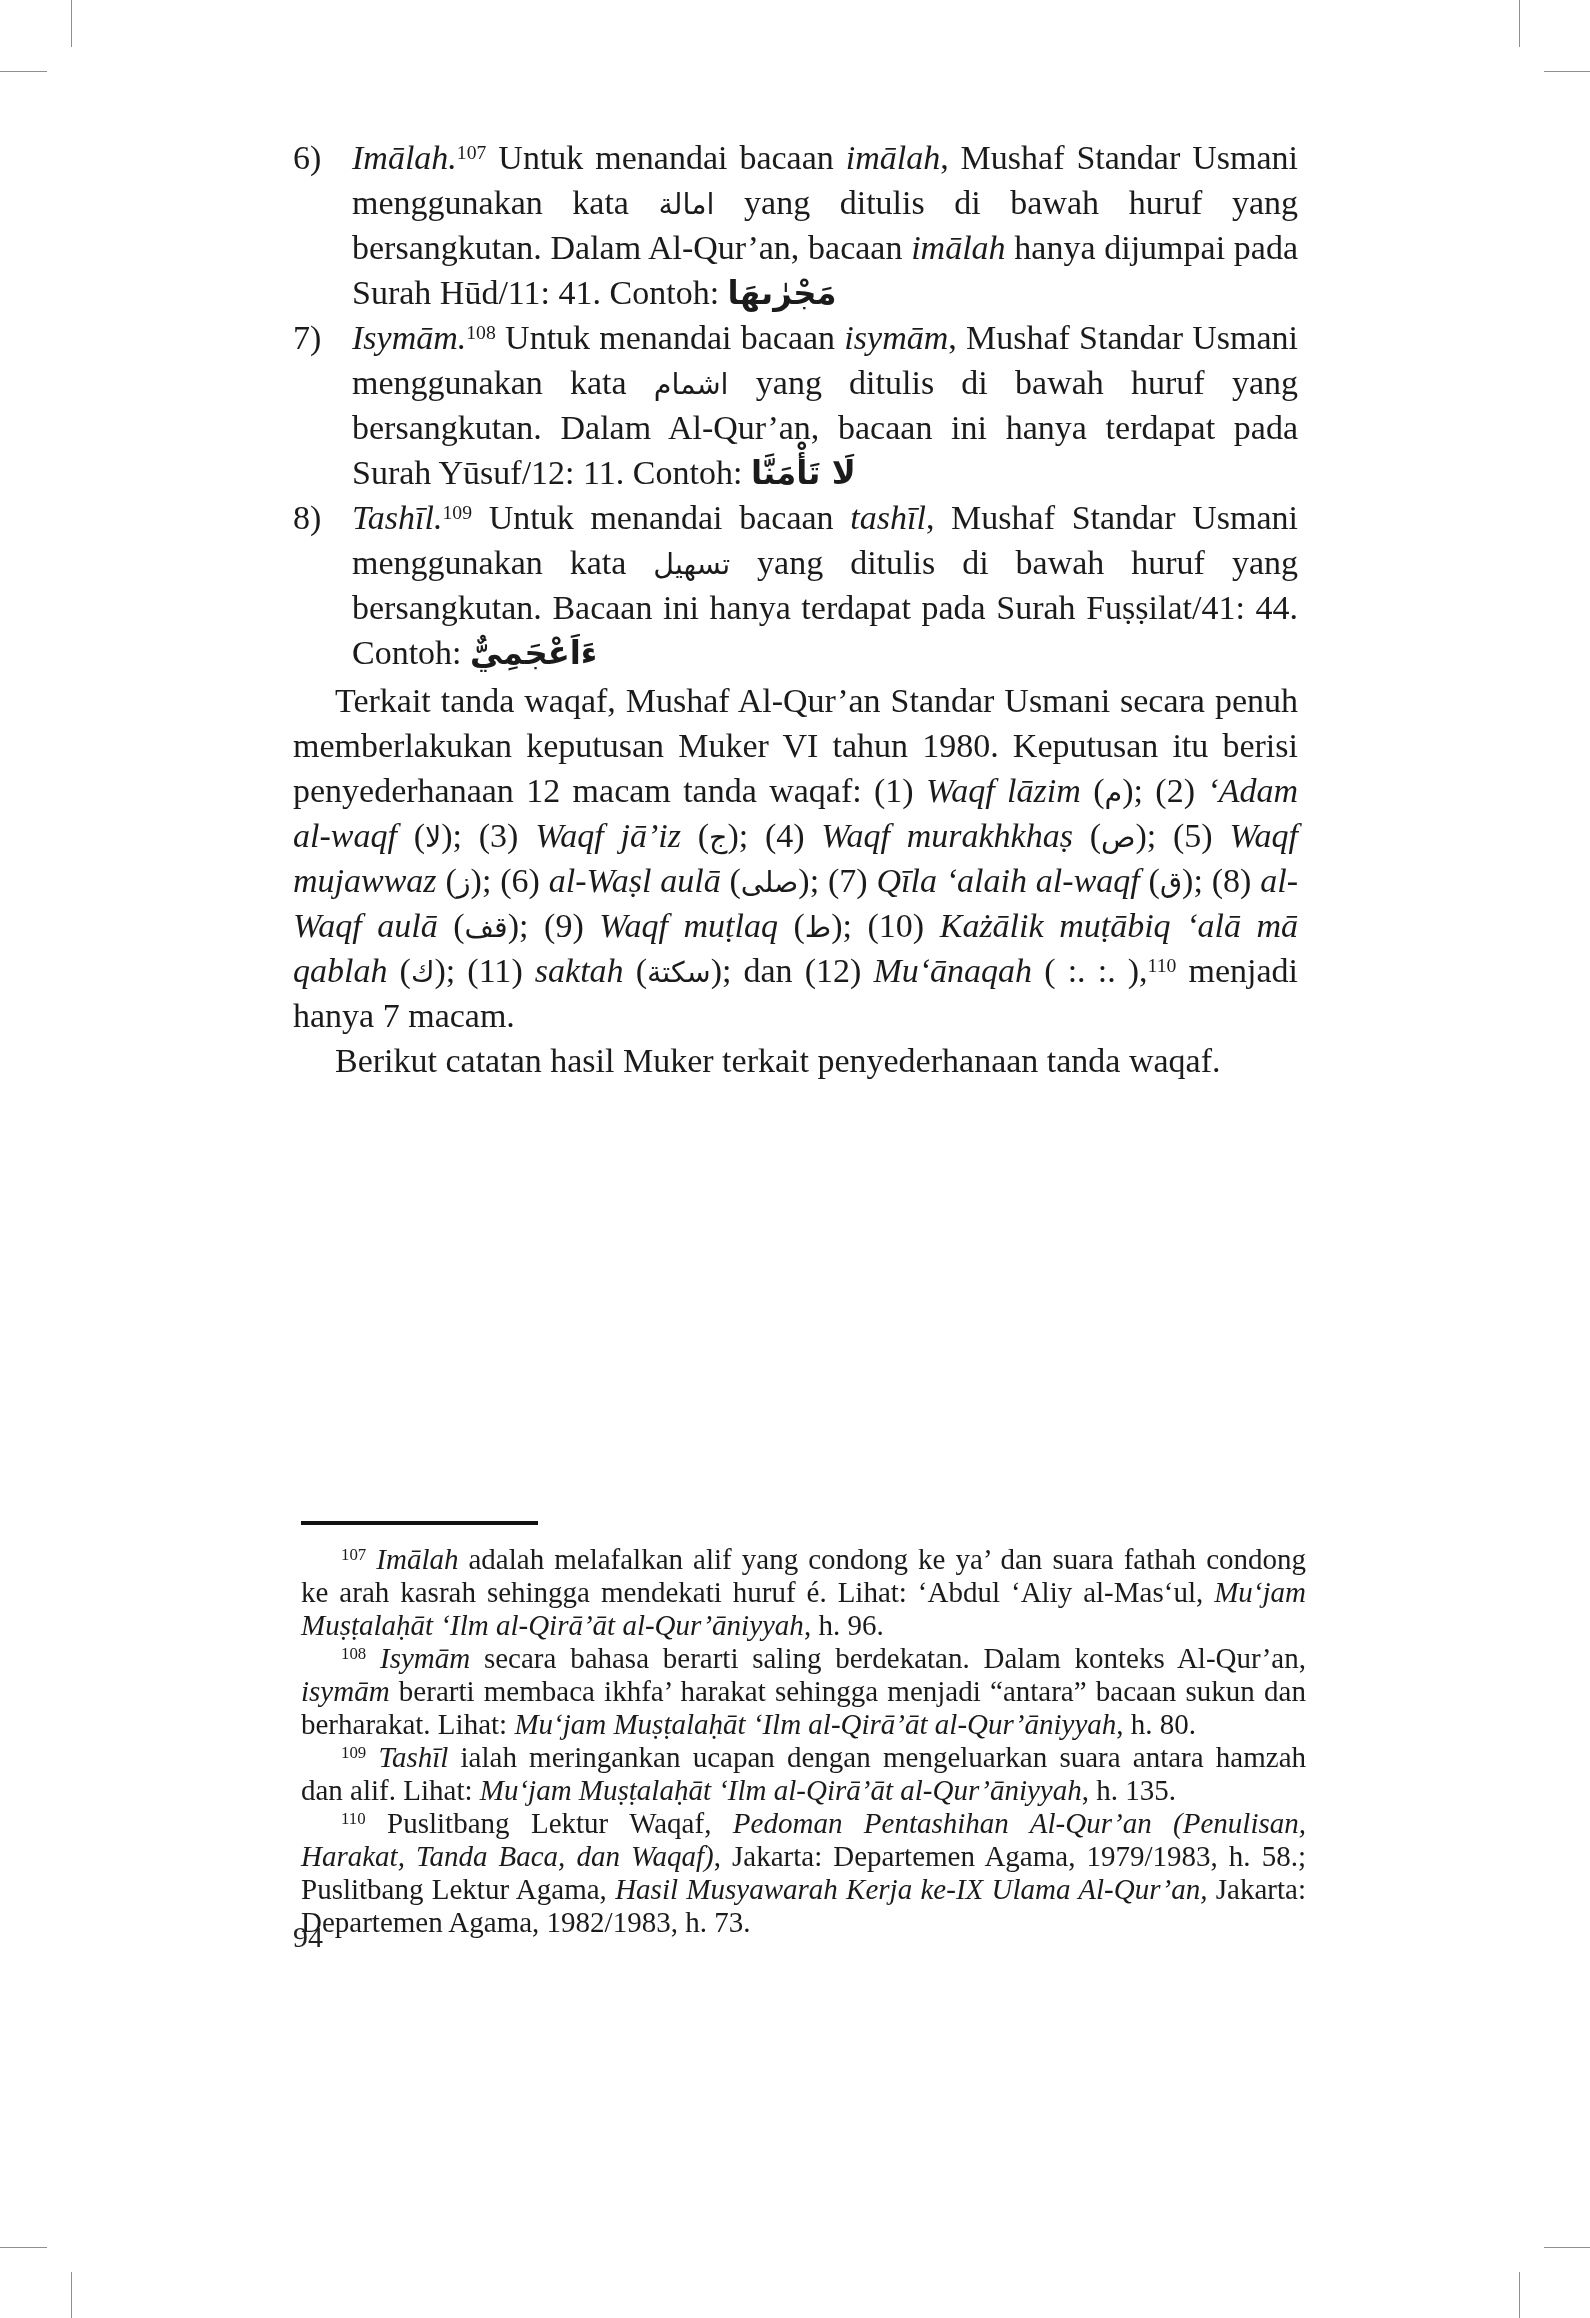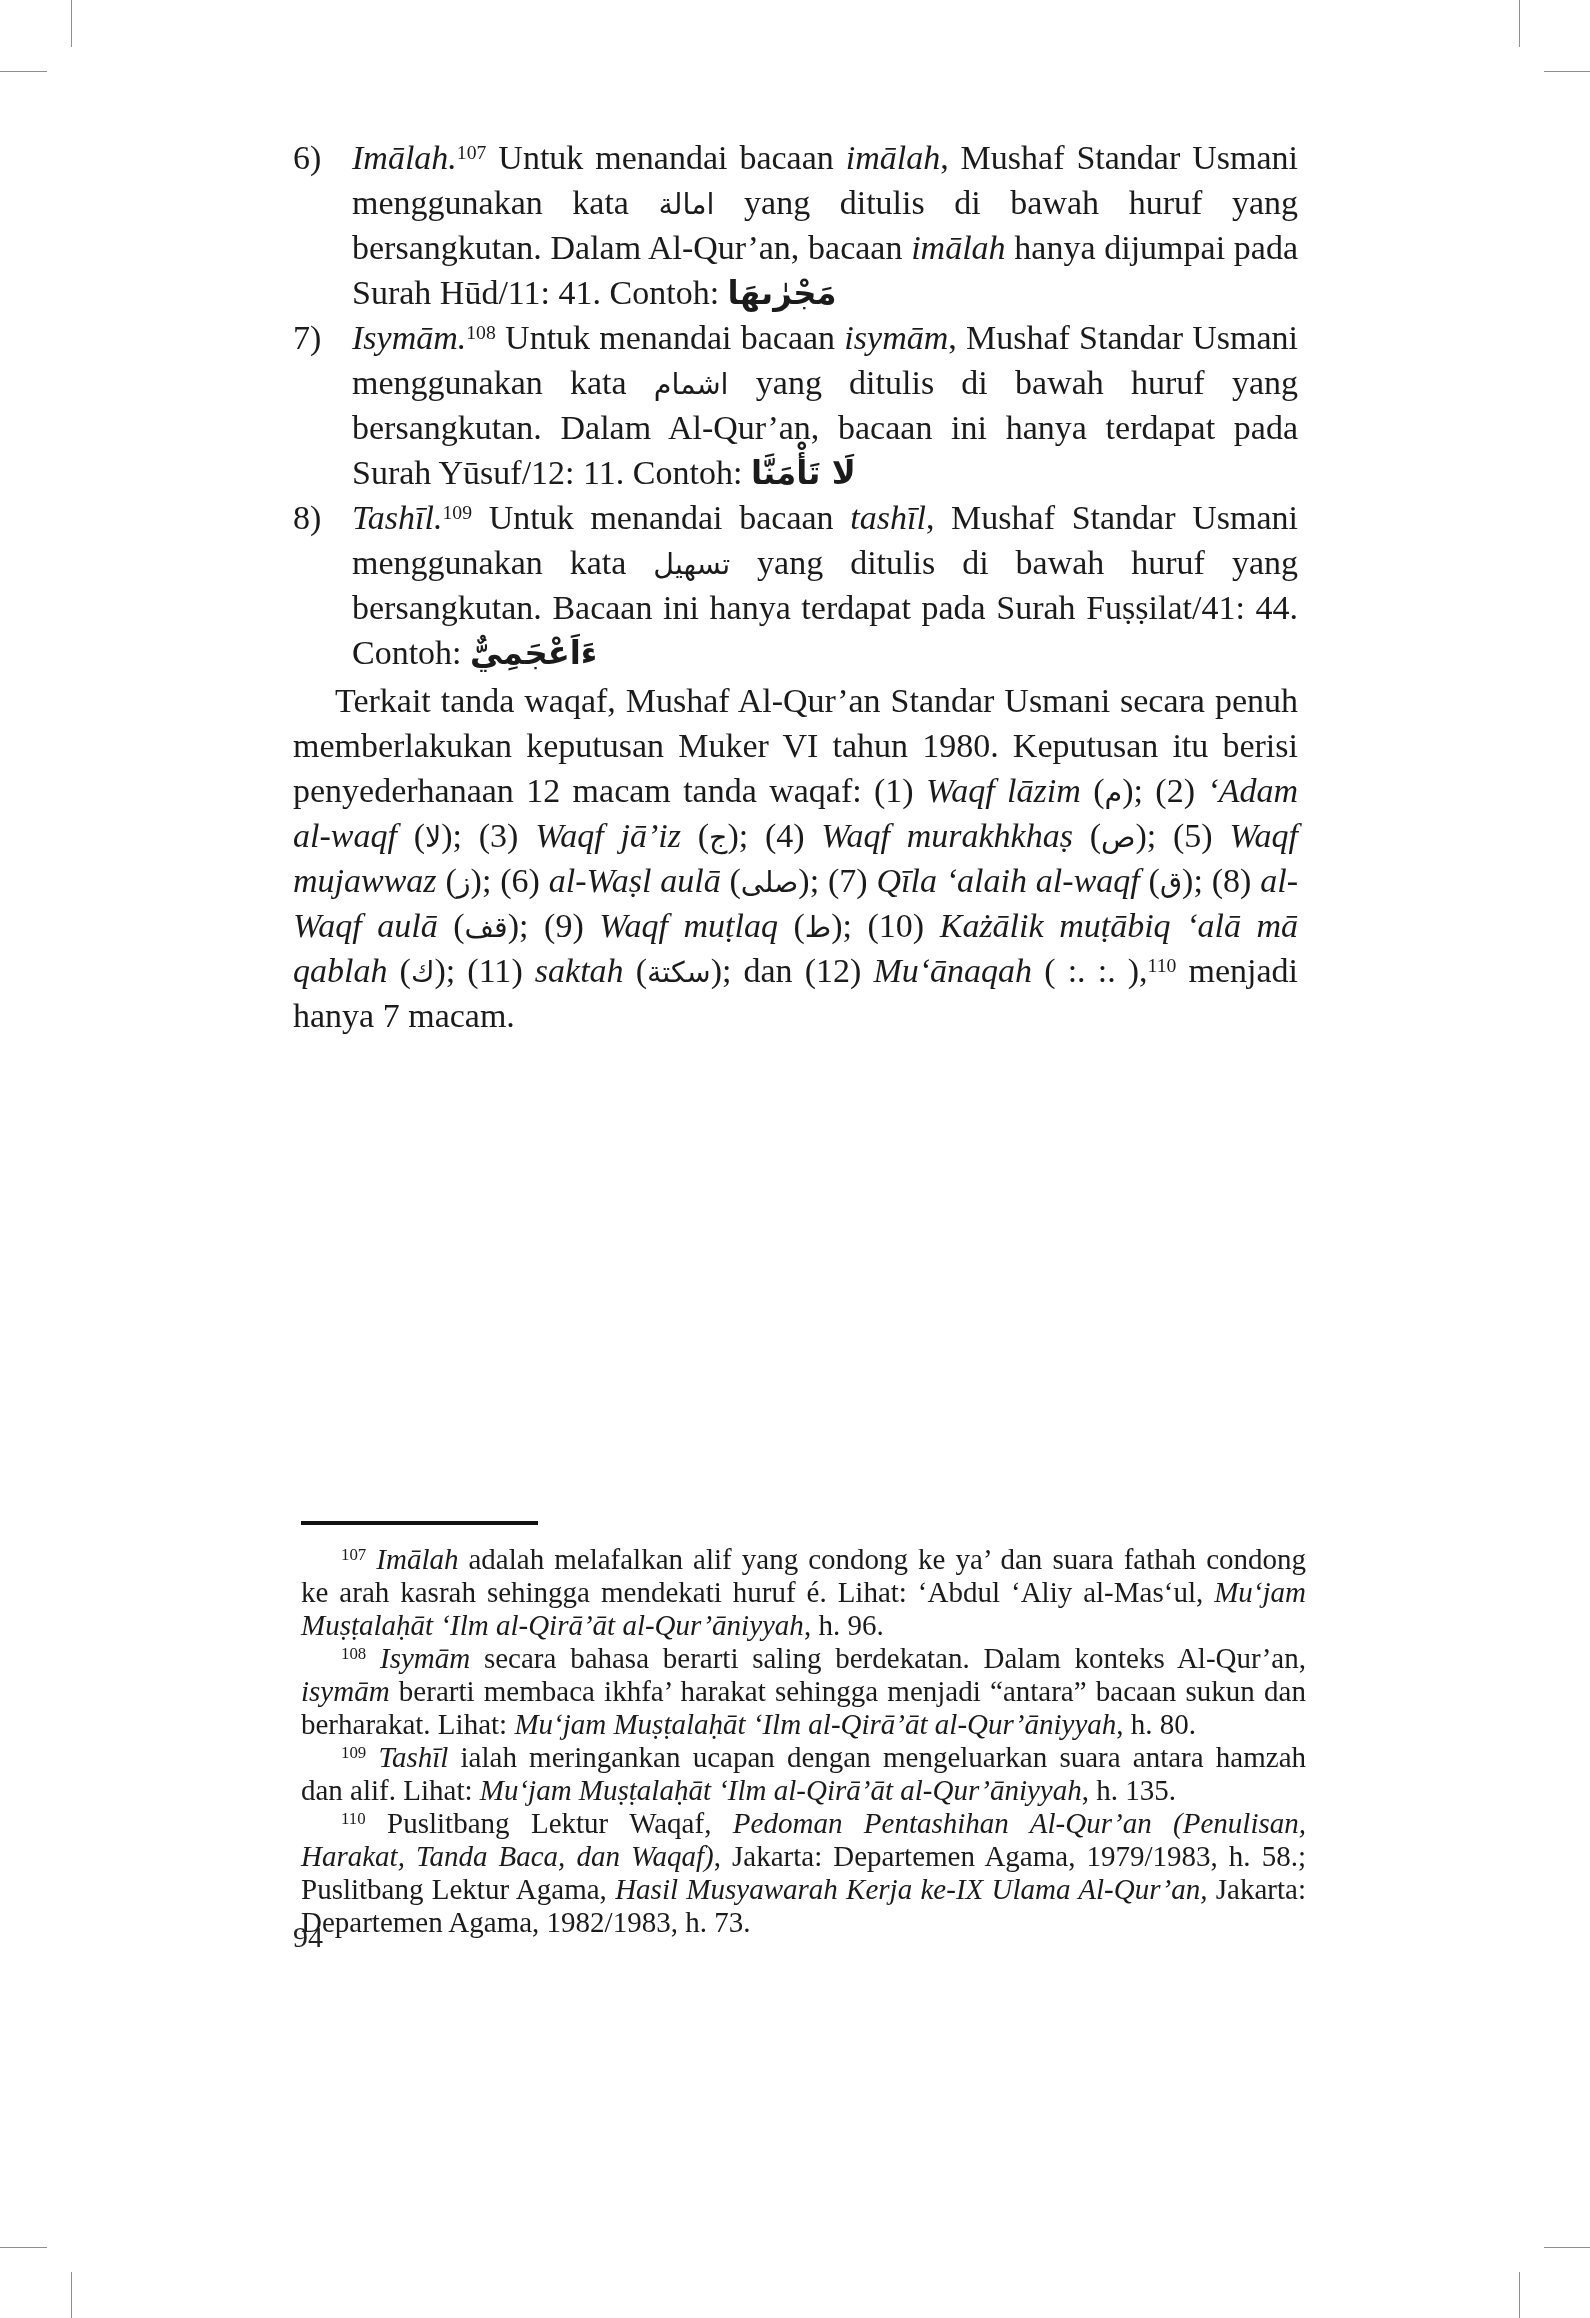--- a/index.html
+++ b/index.html
@@ -77,20 +77,21 @@
       <span class="item-num">7)</span>
       <div class="item-text"><span class="run-i">Isymām.</span><sup>108</sup><span> Untuk menandai bacaan </span><span class="run-i">isymām</span><span>, Mushaf Standar Usmani menggunakan kata </span><span class="run-ar">اشمام</span><span> yang ditulis di bawah huruf yang bersangkutan. Dalam Al-Qur’an, bacaan ini hanya terdapat pada Surah Yūsuf/12: 11. Contoh: </span><span class="run-arx">لَا تَأْمَنَّا</span></div>
     </div>
 
     <div class="list-item">
       <span class="item-num">8)</span>
       <div class="item-text"><span class="run-i">Tashīl.</span><sup>109</sup><span> Untuk menandai bacaan </span><span class="run-i">tashīl</span><span>, Mushaf Standar Usmani menggunakan kata </span><span class="run-ar">تسهيل</span><span> yang ditulis di bawah huruf yang bersangkutan. Bacaan ini hanya terdapat pada Surah Fuṣṣilat/41: 44. Contoh: </span><span class="run-arx">ءَاَعْجَمِيٌّ</span></div>
     </div>
 
     <p class="para first"><span>Terkait tanda waqaf, Mushaf Al-Qur’an Standar Usmani secara penuh memberlakukan keputusan Muker VI tahun 1980. Keputusan itu berisi penyederhanaan 12 macam tanda waqaf: (1) </span><span class="run-i">Waqf lāzim</span><span> (</span><span class="run-ar">م</span><span>); (2) </span><span class="run-i">‘Adam al-waqf</span><span> (</span><span class="run-ar">لا</span><span>); (3) </span><span class="run-i">Waqf jā’iz</span><span> (</span><span class="run-ar">ج</span><span>); (4) </span><span class="run-i">Waqf murakhkhaṣ</span><span> (</span><span class="run-ar">ص</span><span>); (5) </span><span class="run-i">Waqf mujawwaz</span><span> (</span><span class="run-ar">ز</span><span>); (6) </span><span class="run-i">al-Waṣl aulā</span><span> (</span><span class="run-ar">صلى</span><span>); (7) </span><span class="run-i">Qīla ‘alaih al-waqf</span><span> (</span><span class="run-ar">ق</span><span>); (8) </span><span class="run-i">al-Waqf aulā</span><span> (</span><span class="run-ar">قف</span><span>); (9) </span><span class="run-i">Waqf muṭlaq</span><span> (</span><span class="run-ar">ط</span><span>); (10) </span><span class="run-i">Każālik muṭābiq ‘alā mā qablah</span><span> (</span><span class="run-ar">ك</span><span>); (11) </span><span class="run-i">saktah</span><span> (</span><span class="run-ar">سكتة</span><span>); dan (12) </span><span class="run-i">Mu‘ānaqah</span><span> ( :. :. ),</span><sup>110</sup><span> menjadi hanya 7 macam.</span></p>
+    <p class="para"><span>Berikut catatan hasil Muker terkait penyederhanaan tanda waqaf.</span></p>
   </div>
 
   <div class="footnotes">
     <div class="fn-rule"></div>
     <p class="footnote"><sup>107</sup><span> </span><span class="run-i">Imālah</span><span> adalah melafalkan alif yang condong ke ya’ dan suara fathah condong ke arah kasrah sehingga mendekati huruf é. Lihat: ‘Abdul ‘Aliy al-Mas‘ul, </span><span class="run-i">Mu‘jam Muṣṭalaḥāt ‘Ilm al-Qirā’āt al-Qur’āniyyah</span><span>, h. 96.</span></p>
     <p class="footnote"><sup>108</sup><span> </span><span class="run-i">Isymām</span><span> secara bahasa berarti saling berdekatan. Dalam konteks Al-Qur’an, </span><span class="run-i">isymām</span><span> berarti membaca ikhfa’ harakat sehingga menjadi “antara” bacaan sukun dan berharakat. Lihat: </span><span class="run-i">Mu‘jam Muṣṭalaḥāt ‘Ilm al-Qirā’āt al-Qur’āniyyah</span><span>, h. 80.</span></p>
     <p class="footnote"><sup>109</sup><span> </span><span class="run-i">Tashīl</span><span> ialah meringankan ucapan dengan mengeluarkan suara antara hamzah dan alif. Lihat: </span><span class="run-i">Mu‘jam Muṣṭalaḥāt ‘Ilm al-Qirā’āt al-Qur’āniyyah</span><span>, h. 135.</span></p>
     <p class="footnote"><sup>110</sup><span> Puslitbang Lektur Waqaf, </span><span class="run-i">Pedoman Pentashihan Al-Qur’an (Penulisan, Harakat, Tanda Baca, dan Waqaf)</span><span>, Jakarta: Departemen Agama, 1979/1983, h. 58.; Puslitbang Lektur Agama, </span><span class="run-i">Hasil Musyawarah Kerja ke-IX Ulama Al-Qur’an,</span><span> Jakarta: Departemen Agama, 1982/1983, h. 73.</span></p>
   </div>
 

